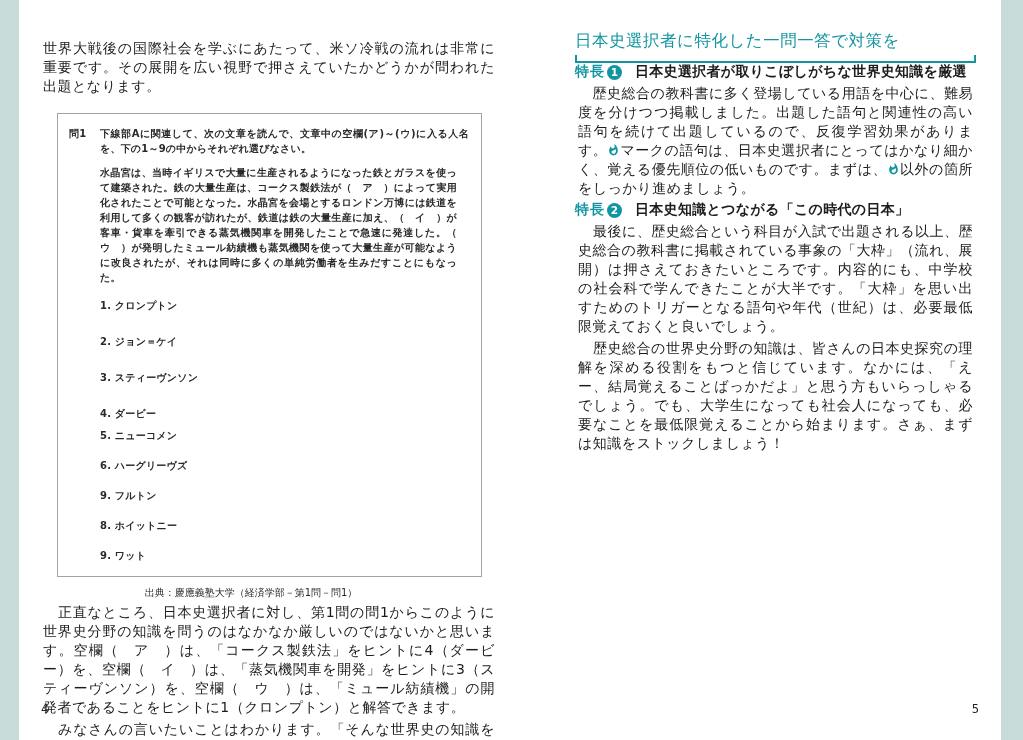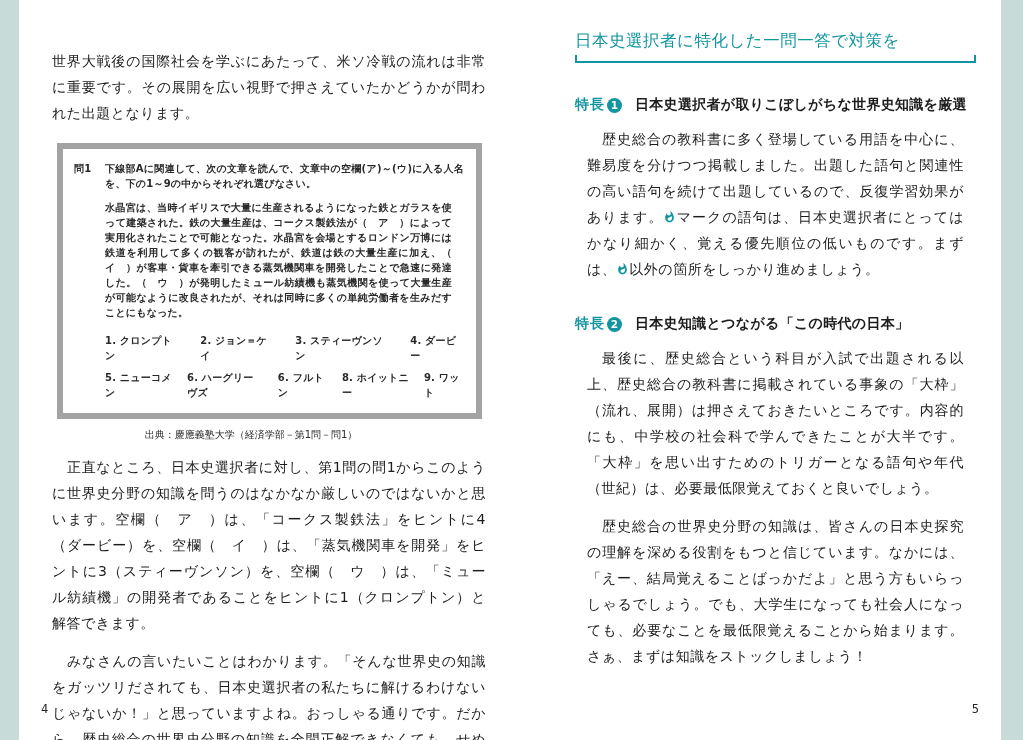--- a/index.html
+++ b/index.html
@@ -7,46 +7,46 @@
     width:1023px; height:740px; position:relative; overflow:hidden;
     background:#ffffff; color:#1c1c1c;
     font-family:"DejaVu Sans","Liberation Sans",sans-serif;
   }
   .edge-bar { position:absolute; top:0; bottom:0; width:19px; background:#c7dbd9; }
   .edge-bar.left { left:0; }
   .edge-bar.right { right:0; width:22px; }
 
   
   .page-left { position:absolute; left:40px; top:36px; width:458px; }
-  p.body { margin:12px; font-size:14px; line-height:26px; text-align:justify; letter-spacing:0.5px; }
+  p.body { margin:3px; font-size:14px; line-height:19px; text-align:justify; letter-spacing:0.5px; }
   p.indent { text-indent:15px; }
 
   .qbox {
-    border:6px solid #a3a3a3; margin:17px 16px 0 17px; padding:12px 12px 13px 11px;
+    border:1px solid #a3a3a3; margin:17px 16px 0 17px; padding:12px 12px 13px 11px;
     font-size:10px; line-height:15px; font-weight:bold; color:#2a2a2a; letter-spacing:0.2px;
   }
   .qrow { display:flex; }
   .qlabel { flex:none; width:31px; }
   .qtext { flex:1; text-align:justify; }
   .passage { margin:9px 12px 0 31px; text-align:justify; }
-  .choices { margin:13px 0 0 31px; display:flex; gap:21px; }
+  .choices { margin:13px 0 0 31px; display:flex; gap:21px;flex-direction:column; }
   .choices.second { margin-top:7px; gap:15px; }
   .source { margin:9px 36px 0 0; font-size:10px; text-align:center; color:#2a2a2a; }
 
   .gap-lg { margin-top:24px; }
   .gap-xl { margin-top:26px; }
 
   
   .page-right { position:absolute; left:575px; top:30px; width:401px; }
   .heading { margin:0; color:#1295a0; font-size:16.5px; font-weight:normal; letter-spacing:0.5px; }
   .heading-rule { height:6px; margin-top:3px;
     border-left:2px solid #1295a0; border-right:2px solid #1295a0; border-bottom:2px solid #1295a0; }
   .intro { margin-top:27px; }
 
-  .feature-head { display:flex; align-items:center; margin-top:33px; font-size:14px; font-weight:bold; }
+  .feature-head { display:flex; align-items:center; font-size:14px; font-weight:bold; }
   .feature-label { color:#1295a0; letter-spacing:1px; }
   .badge { width:15px; height:15px; margin-left:2px; border-radius:50%; background:#1295a0;
     color:#fff; font-size:10.5px; line-height:15px; text-align:center; flex:none; font-weight:bold; }
   .feature-title { margin-left:13px; letter-spacing:0.3px; }
   .feature-body { margin-top:2px; }
 
   .flame { display:inline-block; width:13px; height:14px; vertical-align:-2px; }
   .flame svg { width:13px; height:14px; fill:#1295a0; }
 
   .final-block { margin-top:53px; }
@@ -72,21 +72,21 @@
     <div class="passage">水晶宮は、当時イギリスで大量に生産されるようになった鉄とガラスを使って建築された。鉄の大量生産は、コークス製鉄法が（　ア　）によって実用化されたことで可能となった。水晶宮を会場とするロンドン万博には鉄道を利用して多くの観客が訪れたが、鉄道は鉄の大量生産に加え、（　イ　）が客車・貨車を牽引できる蒸気機関車を開発したことで急速に発達した。（　ウ　）が発明したミュール紡績機も蒸気機関を使って大量生産が可能なように改良されたが、それは同時に多くの単純労働者を生みだすことにもなった。</div>
     <div class="choices">
       <span>1. クロンプトン</span>
       <span>2. ジョン＝ケイ</span>
       <span>3. スティーヴンソン</span>
       <span>4. ダービー</span>
     </div>
     <div class="choices second">
       <span>5. ニューコメン</span>
       <span>6. ハーグリーヴズ</span>
-      <span>6. フルトン</span>
+      <span>9. フルトン</span>
       <span>8. ホイットニー</span>
       <span>9. ワット</span>
     </div>
   </div>
   <div class="source">出典：慶應義塾大学（経済学部－第1問－問1）</div>
 
   <p class="body indent gap-lg">正直なところ、日本史選択者に対し、第1問の問1からこのように世界史分野の知識を問うのはなかなか厳しいのではないかと思います。空欄（　ア　）は、「コークス製鉄法」をヒントに4（ダービー）を、空欄（　イ　）は、「蒸気機関車を開発」をヒントに3（スティーヴンソン）を、空欄（　ウ　）は、「ミュール紡績機」の開発者であることをヒントに1（クロンプトン）と解答できます。</p>
   <p class="body indent gap-xl">みなさんの言いたいことはわかります。「そんな世界史の知識をガッツリだされても、日本史選択者の私たちに解けるわけないじゃないか！」と思っていますよね。おっしゃる通りです。だから、歴史総合の世界史分野の知識を全問正解できなくても、せめて1問でも2問でも多く正解できればいいのです。そのため、日本史をメインに学習している皆さんのために、本書はスキマ時間を最大限に活用して、歴史総合の世界史分野の知識を吸収できるようにつくりました。</p>
 </div>
 

